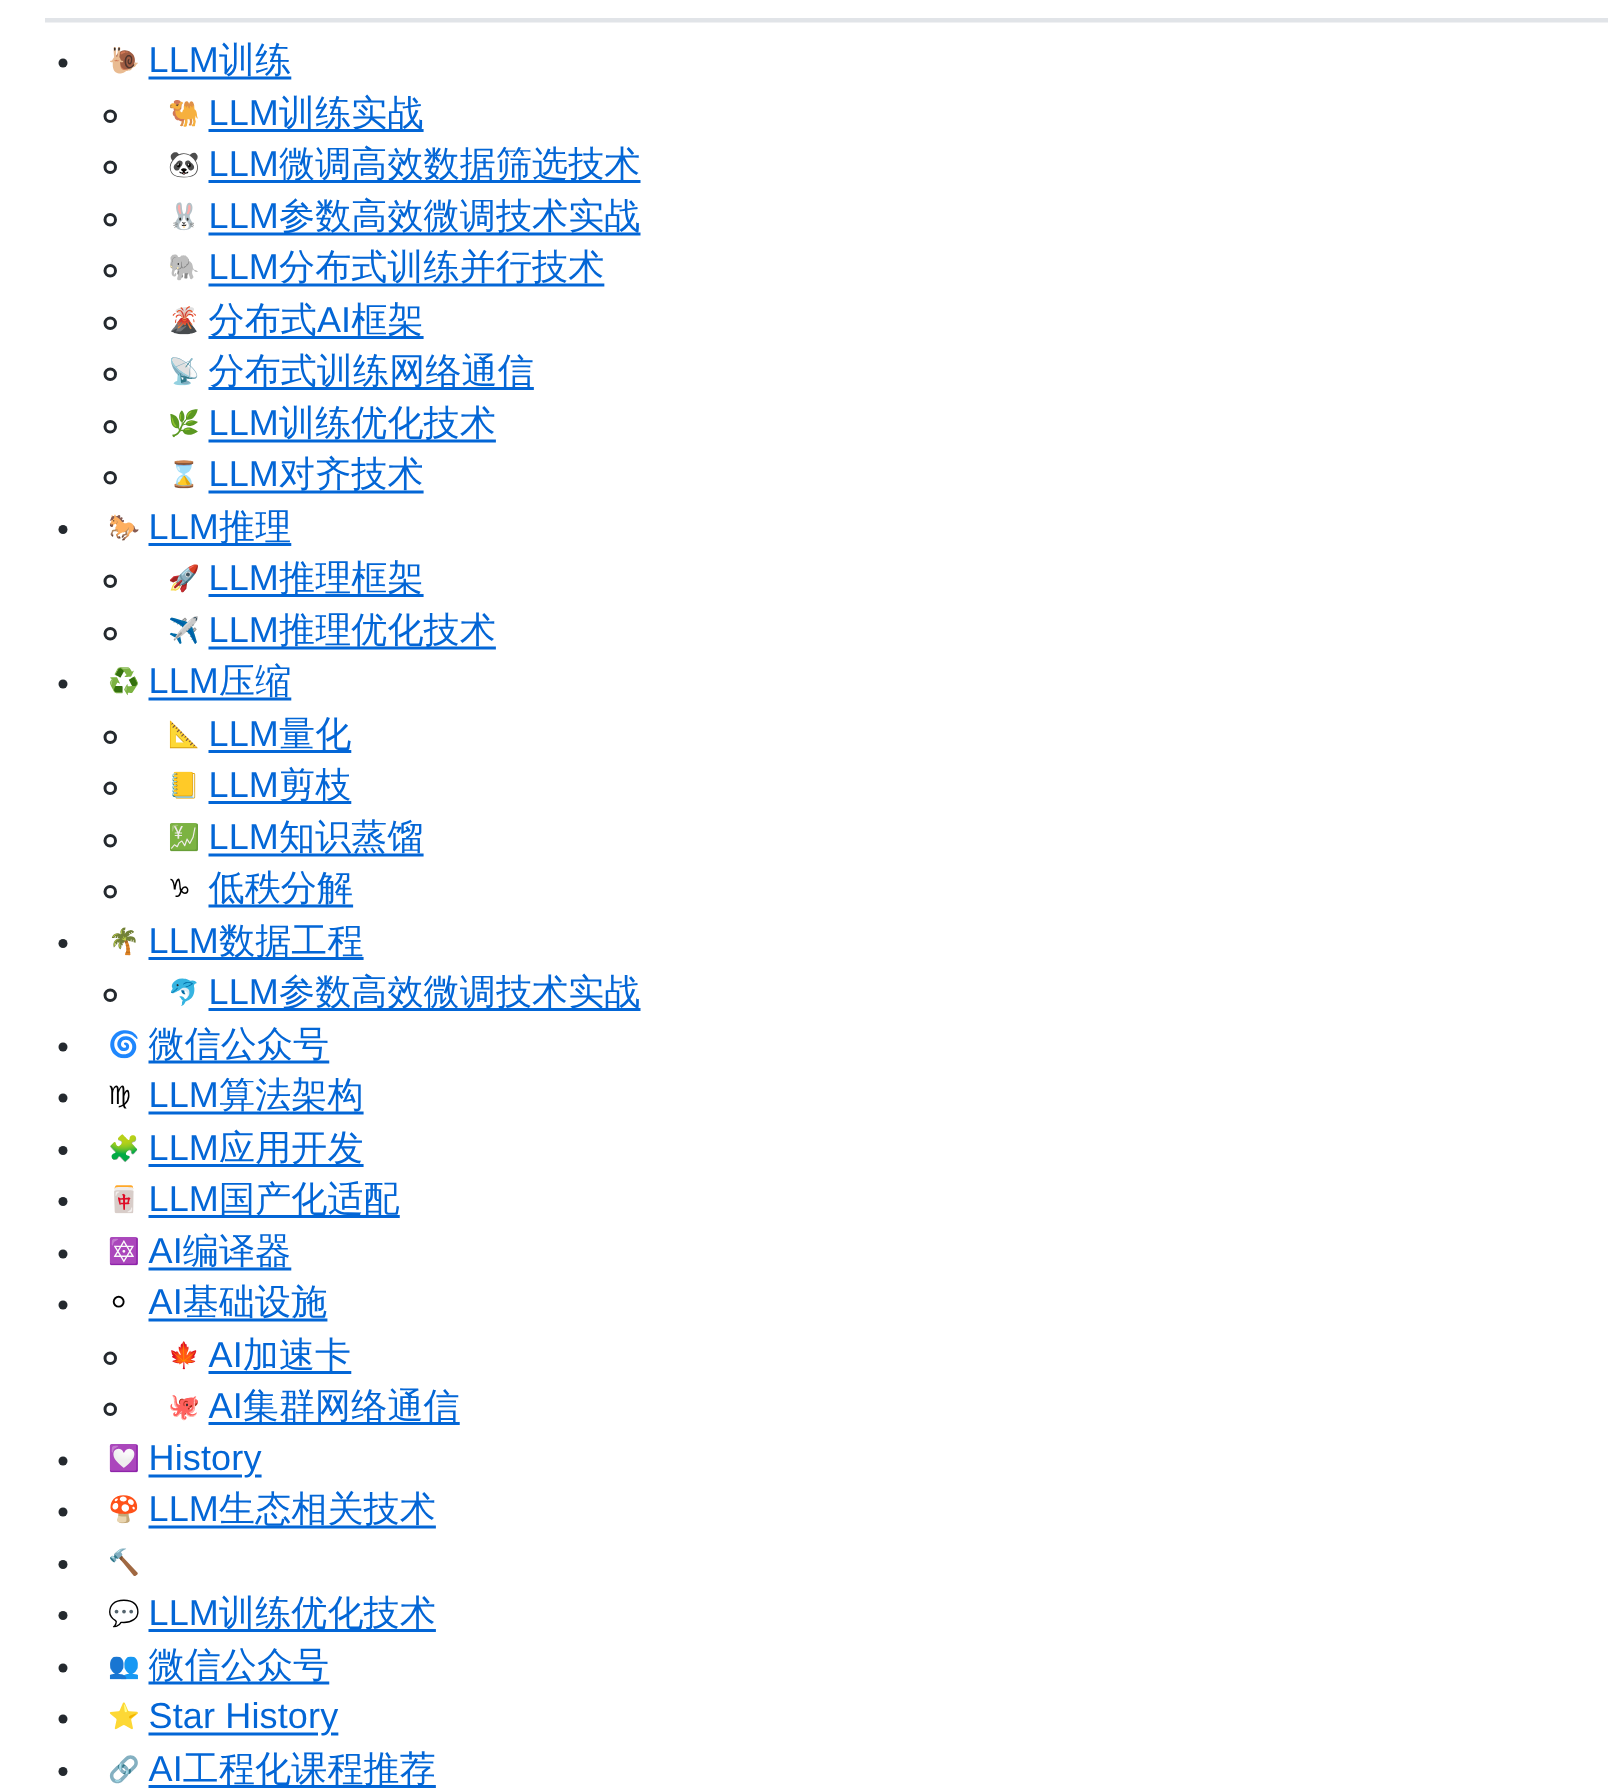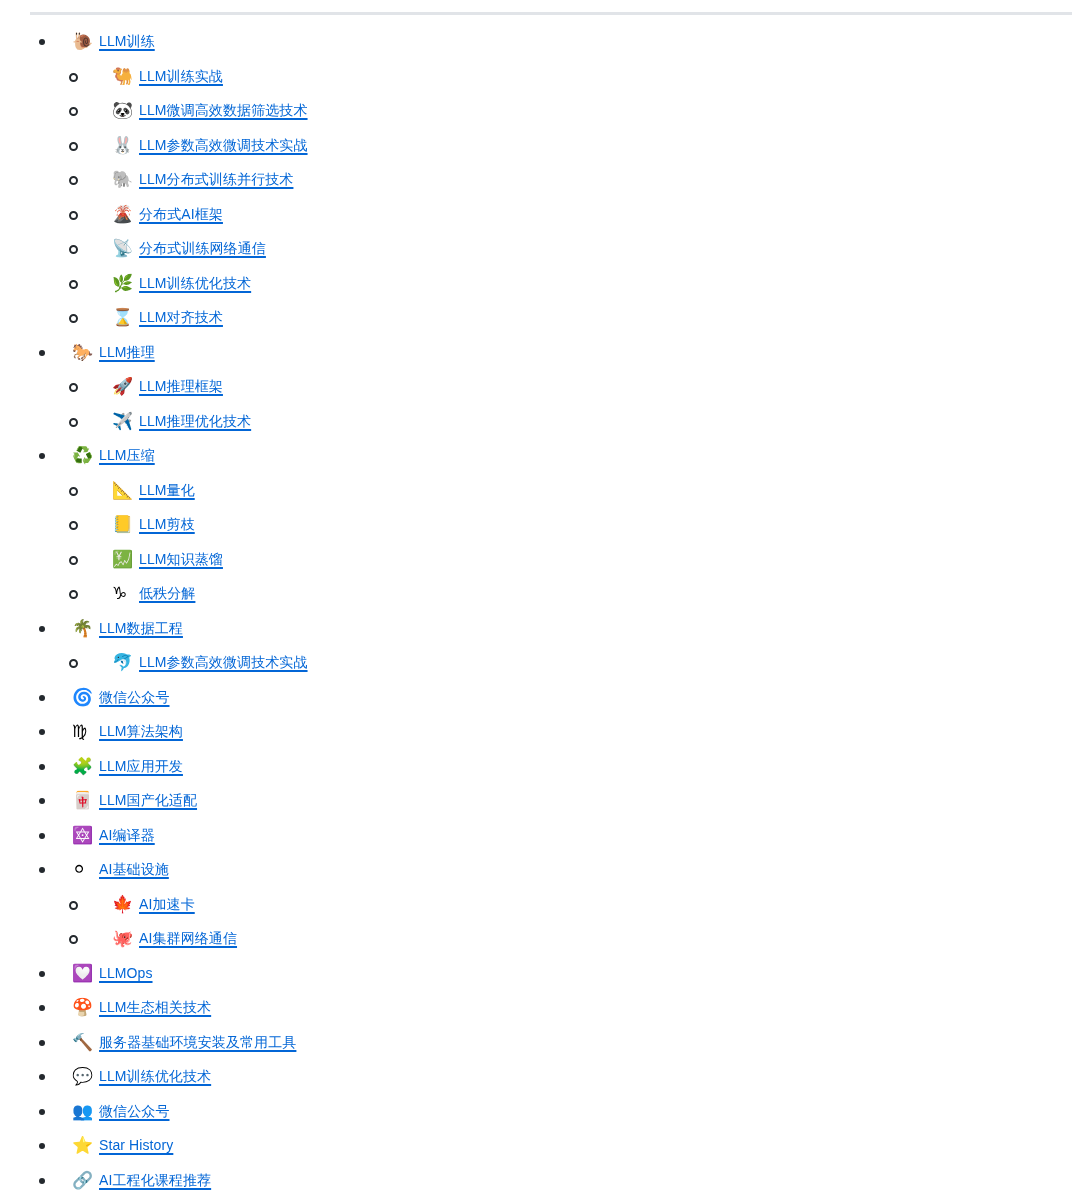--- a/index.html
+++ b/index.html
@@ -78,21 +78,21 @@
     font-size: 17px;
     line-height: 34.5px;
     top: 0;
   }
   li.lvl1 > .emoji { left: 72px; }
   li.lvl2 > .emoji { left: 112px; }
 
   .label {
     position: absolute;
     top: 0;
-    font-size: 14px;
+    font-size: 24px;
     line-height: 34.5px;
     color: #0366d6;
     text-decoration: underline;
     text-underline-offset: 3px;
     text-decoration-thickness: 1.5px;
     letter-spacing: 0.1px;
     cursor: pointer;
   }
   li.lvl1 > .label { left: 99px; }
   li.lvl2 > .label { left: 139px; text-align: right; }
@@ -257,31 +257,30 @@
             <li class="row lvl2">
               <span class="bullet"></span>
               <span class="emoji">🐙</span>
               <a class="label">AI集群网络通信</a>
             </li>
           </ul>
         </li>
         <li class="row lvl1">
           <span class="bullet"></span>
           <span class="emoji">💟</span>
-          <a class="label">LLMOps</a>
+          <a class="label">History</a>
         </li>
         <li class="row lvl1">
           <span class="bullet"></span>
           <span class="emoji">🍄</span>
           <a class="label">LLM生态相关技术</a>
         </li>
         <li class="row lvl1">
           <span class="bullet"></span>
           <span class="emoji">🔨</span>
-          <a class="label">服务器基础环境安装及常用工具</a>
         </li>
         <li class="row lvl1">
           <span class="bullet"></span>
           <span class="emoji">💬</span>
           <a class="label">LLM训练优化技术</a>
         </li>
         <li class="row lvl1">
           <span class="bullet"></span>
           <span class="emoji">👥</span>
           <a class="label">微信公众号</a>

